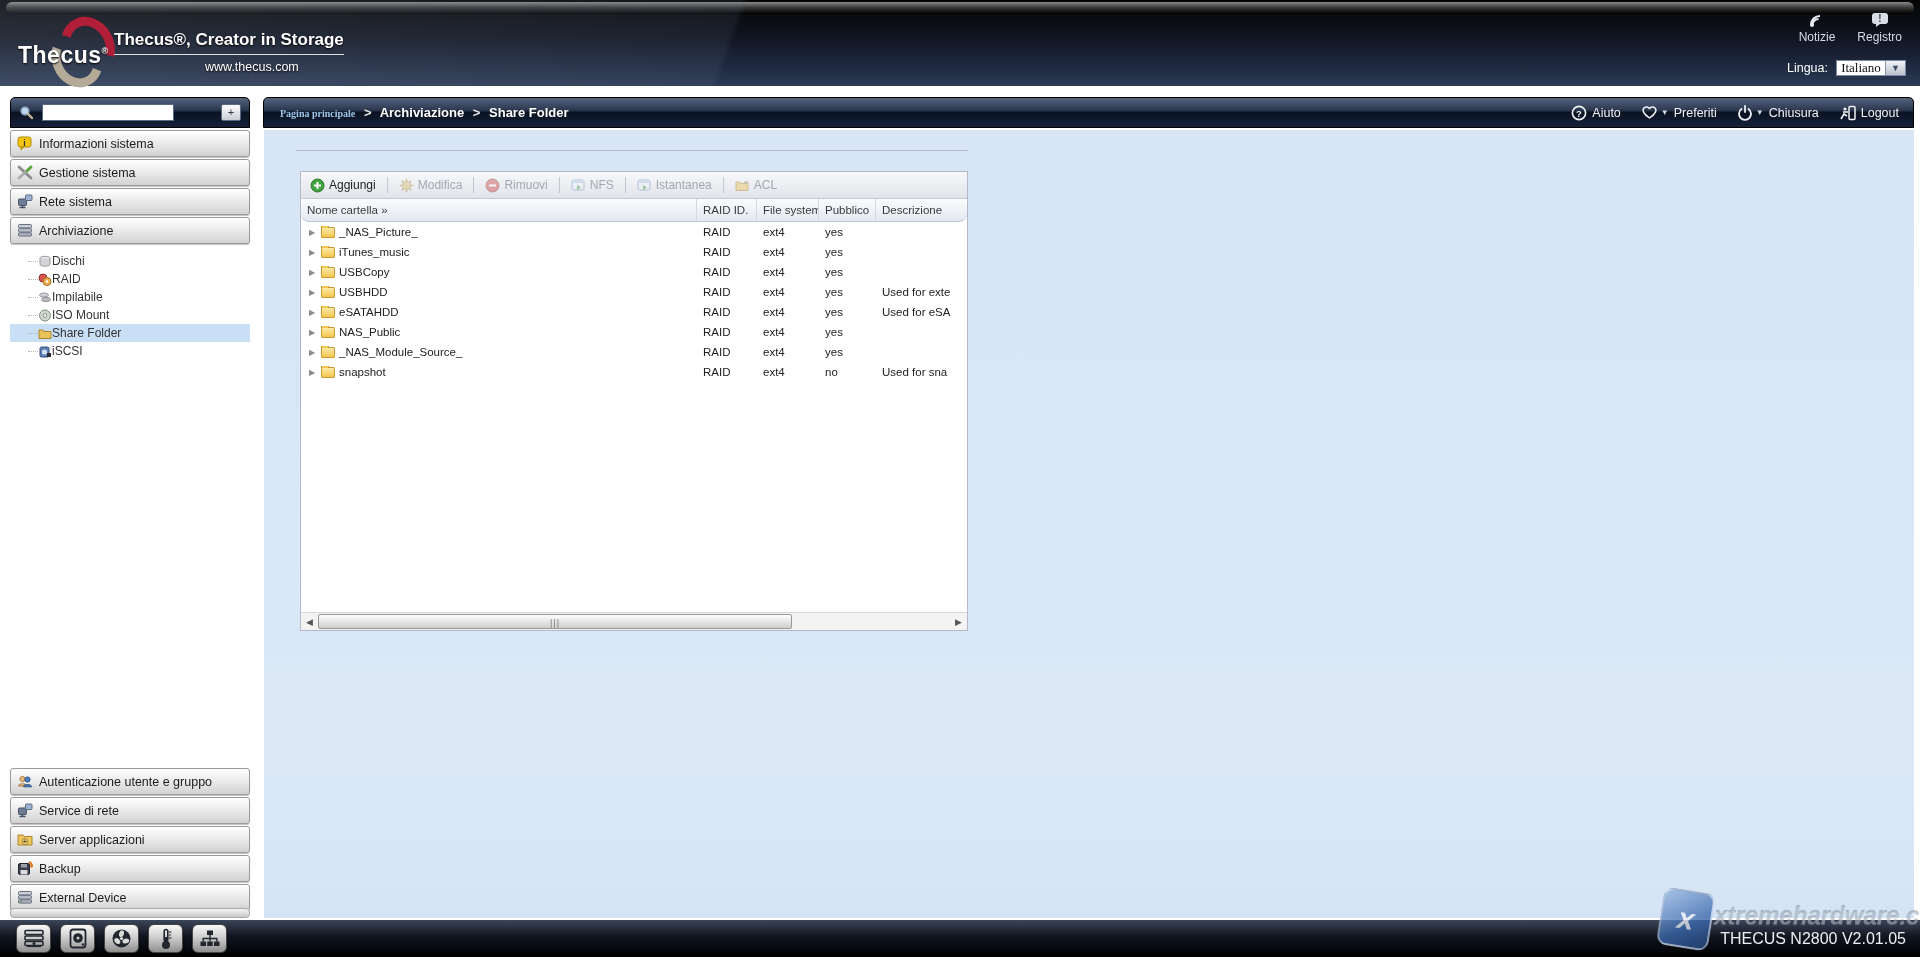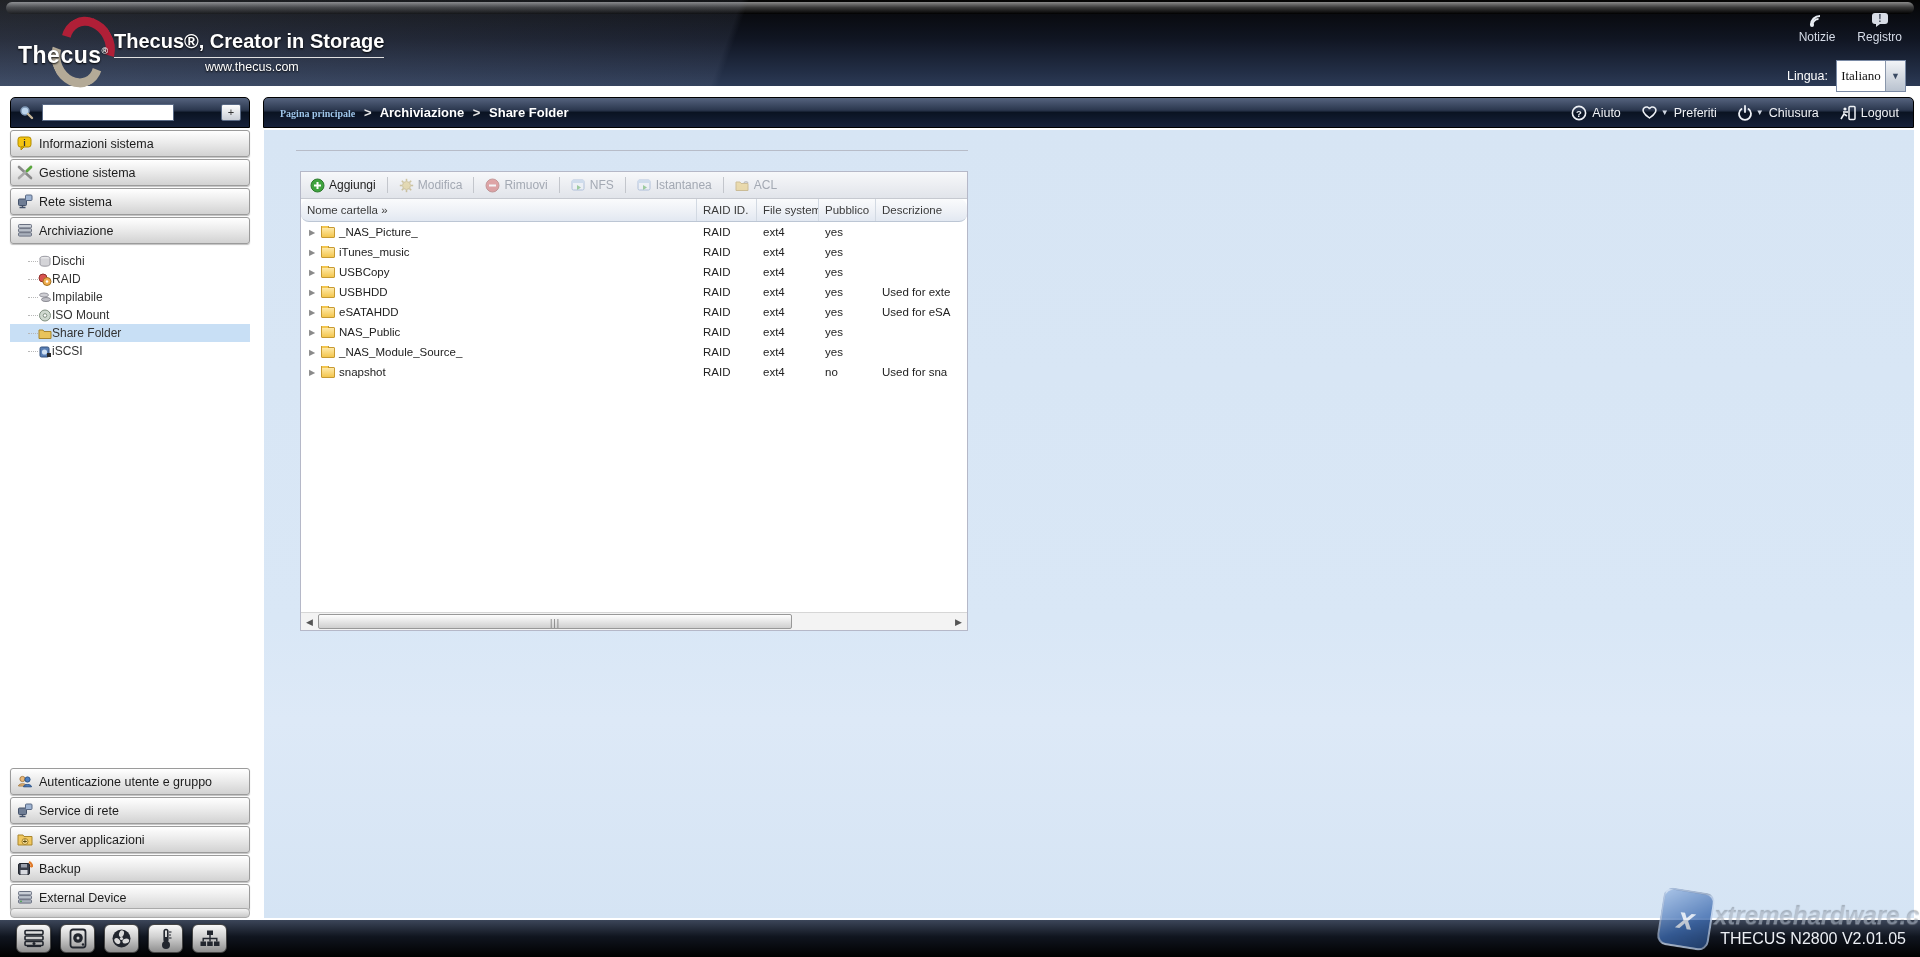--- a/index.html
+++ b/index.html
@@ -16,28 +16,28 @@
     background:linear-gradient(110deg, rgba(160,170,190,.18) 0%, rgba(120,130,155,.12) 38%, rgba(0,0,0,0) 38.4%); pointer-events:none; }
 
   .logo-wrap { position:absolute; left:18px; top:14px; width:300px; height:70px; }
   .swoosh-red { position:absolute; left:44px; top:2px; width:52px; height:60px; border-radius:50%;
     border:9px solid #b01f37; border-left-color:transparent; border-bottom-color:transparent; transform:rotate(-28deg); }
   .swoosh-gray { position:absolute; left:34px; top:16px; width:50px; height:58px; border-radius:50%;
     border:9px solid #b4aa97; border-top-color:transparent; border-right-color:transparent; transform:rotate(-24deg); }
   .logo-text { position:absolute; left:0; top:28px; color:#fff; font-size:23px; font-weight:bold; letter-spacing:.5px;
     text-shadow:0 1px 2px #000; }
   .logo-text sup { font-size:9px; }
-  .tagline { position:absolute; left:114px; top:30px; color:#fff; font-size:20px; font-weight:bold; white-space:nowrap;
+  .tagline { position:absolute; left:114px; top:30px; color:#fff; font-size:17px; font-weight:bold; white-space:nowrap;
     padding-bottom:4px; border-bottom:1px solid #e0e0e0; text-shadow:0 1px 2px #000; }
   .website { position:absolute; left:205px; top:60px; color:#fff; font-size:12.5px; text-shadow:0 1px 2px #000; }
 
   .hdr-links { position:absolute; right:18px; top:12px; display:flex; gap:22px; }
   .hdr-link { display:flex; flex-direction:column; align-items:center; gap:2px; color:#d6dce8; font-size:12px; cursor:pointer; }
   .lingua-row { position:absolute; right:14px; top:60px; display:flex; align-items:center; gap:8px; color:#fff; font-size:12.5px; }
-  .lang-select { display:flex; align-items:stretch; height:32px; border:1px solid #7a8aa5; cursor:pointer; }
+  .lang-select { display:flex; align-items:stretch; height:16px; border:1px solid #7a8aa5; cursor:pointer; }
   .lang-value { background:#fff; color:#111; font-family:"Liberation Serif", serif; font-size:13px; width:48px;
     display:flex; align-items:center; justify-content:center; }
   .lang-btn { width:20px; background:linear-gradient(180deg,#f2f4f7,#b9c2cf); border-left:1px solid #8a97ab;
     display:flex; align-items:center; justify-content:center; color:#3a4a63; font-size:9px; }
 
   
   .darkbar { background:linear-gradient(180deg,#55637e 0%,#2b374e 42%,#0a1322 50%,#16213a 100%);
     border:1px solid #000; border-radius:5px 5px 0 0; }
   .side-searchbar { position:absolute; left:10px; top:97px; width:240px; height:31px; display:flex; align-items:center; }
   .search-input { margin-left:8px; width:132px; height:17px; border:1px solid #5a6a85; background:#fff; font-size:11px; padding:0 3px; }

